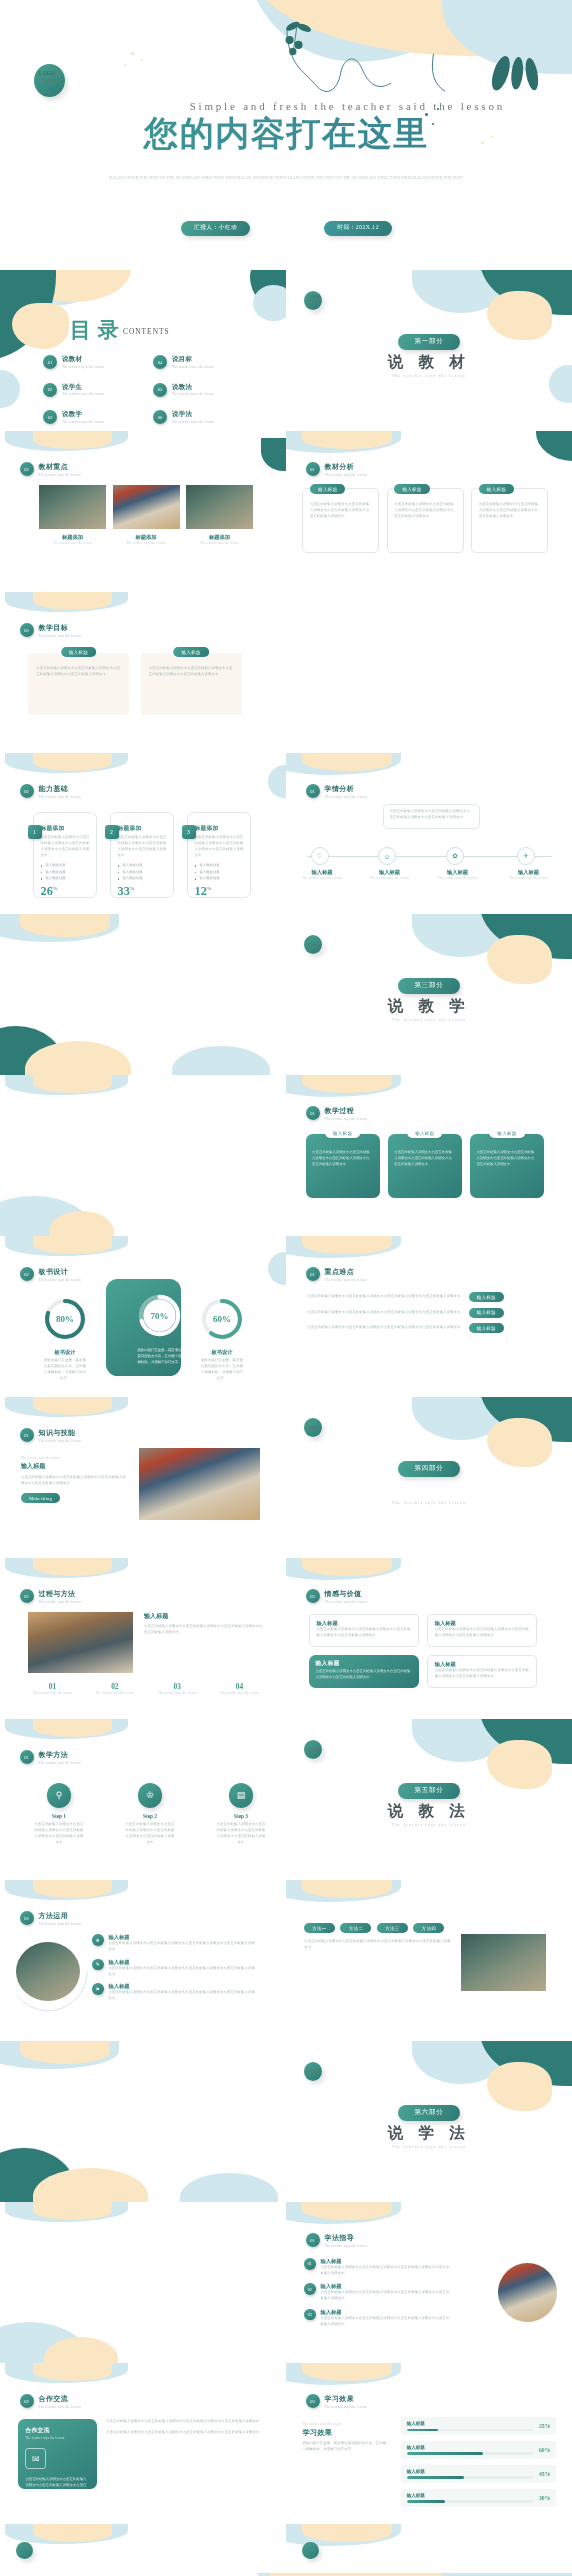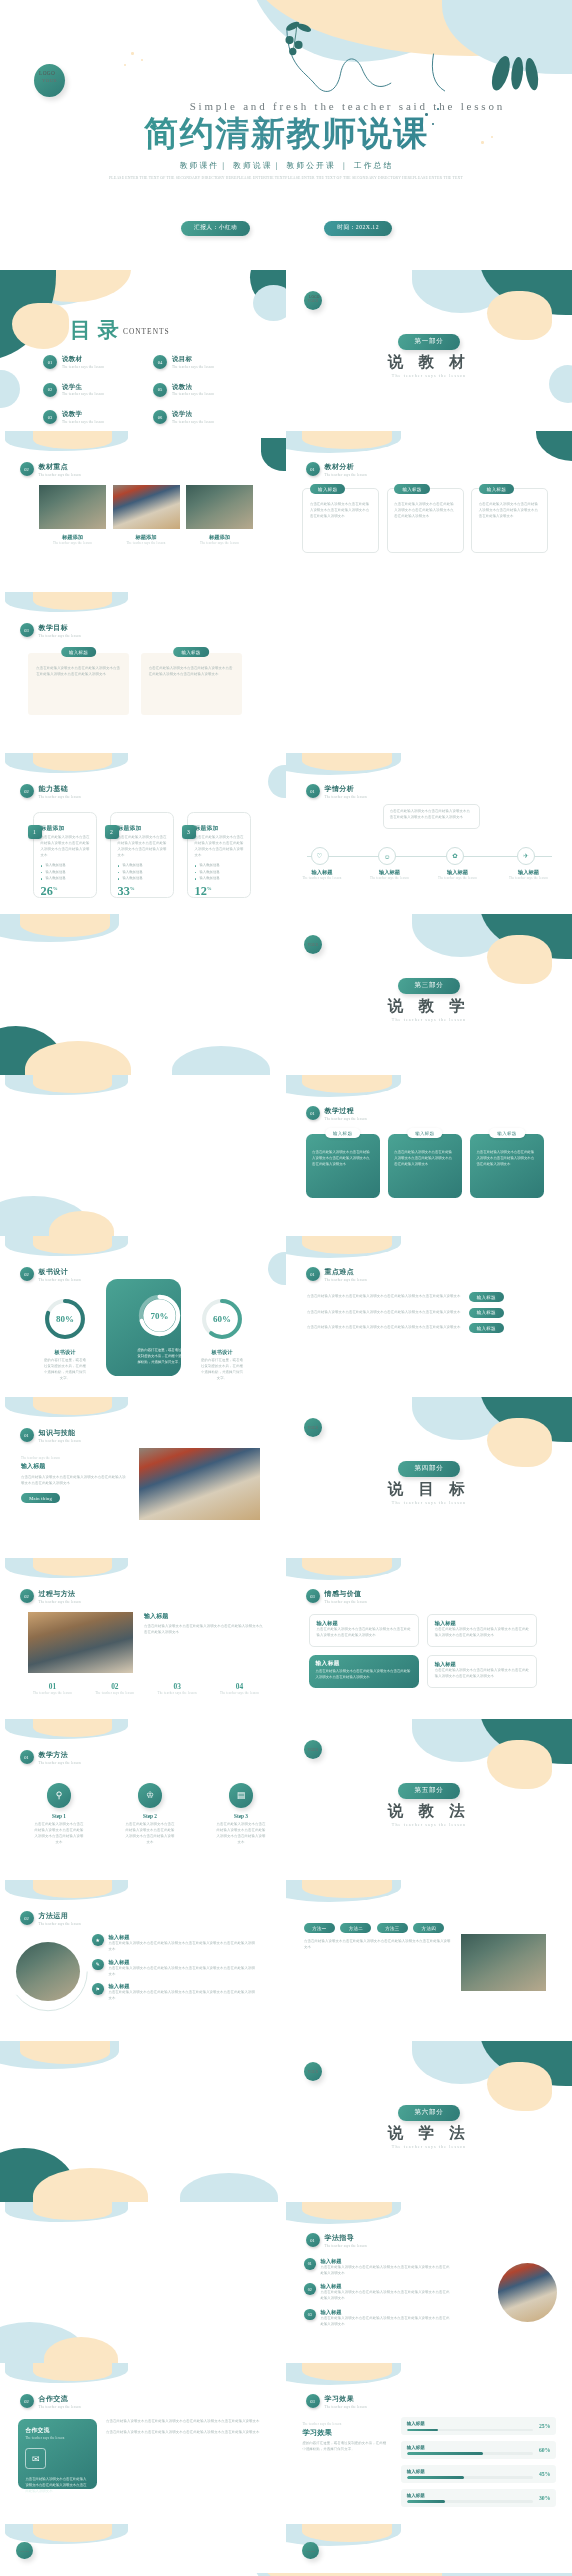--- a/index.html
+++ b/index.html
@@ -183,22 +183,21 @@
     <div class="dot" style="width:1.6px;height:1.6px;left:432px;top:123px;background:#3f7f8a;"></div>
     <div class="dot" style="width:2.5px;height:2.5px;left:481px;top:141px;background:#fbe6c4;"></div>
     <div class="dot" style="width:1.6px;height:1.6px;left:491px;top:136px;background:#fbe6c4;"></div>
 
     <div class="cover-logo">
       <span>YOUR</span>
     </div>
     <div class="logo-pill">LOGO</div>
 
     <div class="cover-en">Simple and fresh the teacher said the lesson</div>
-    <div class="cover-title">简约清新教师说课</div>
-    <div class="cover-nav">教师课件｜  教师说课｜  教师公开课  ｜  工作总结</div>
+    <div class="cover-title">您的内容打在这里</div>
     <div class="cover-sub">PLEASE ENTER THE TEXT OF THE SECONDARY DIRECTORY HEREPLEASE ENTERTHE TEXTPLEASE ENTER THE TEXT OF THE SECONDARY DIRECTORY HEREPLEASE ENTER THE TEXT</div>
     <div class="pill-row">
       <div class="pill">汇报人：小红动</div>
       <div class="pill alt">时间：202X.12</div>
     </div>
   </div>
 
   <div class="row">
     <div class="slide">
       <div class="blob tl-sky"></div>
@@ -603,21 +602,20 @@
     </div>
 
     <div class="slide">
       <div class="blob tr-sky"></div>
       <div class="blob tr-teal"></div>
       <div class="blob tr-sand"></div>
       <div class="cover-logo" style="left:18px;top:21px;width:18px;height:19px;font-size:3.3px;">
         <span>YOUR</span>
       </div>
       <div class="sec-badge">第四部分</div>
-      <div class="sec-title">说 目 标</div>
       <div class="sec-en">The teacher says the lesson</div>
     </div>
   </div>
 
   <div class="row">
     <div class="slide">
       <div class="blob" style="width:123px;height:24.5px;left:4.9px;top:-4.9px;background:#cfe7ed;border-radius:0 0 60% 50%;"></div>
       <div class="blob" style="width:79px;height:18px;left:33px;top:0;background:#fbe6c4;border-radius:0 0 55% 60%;"></div>
       <div class="sh">
         <div class="sh-num">02</div>

